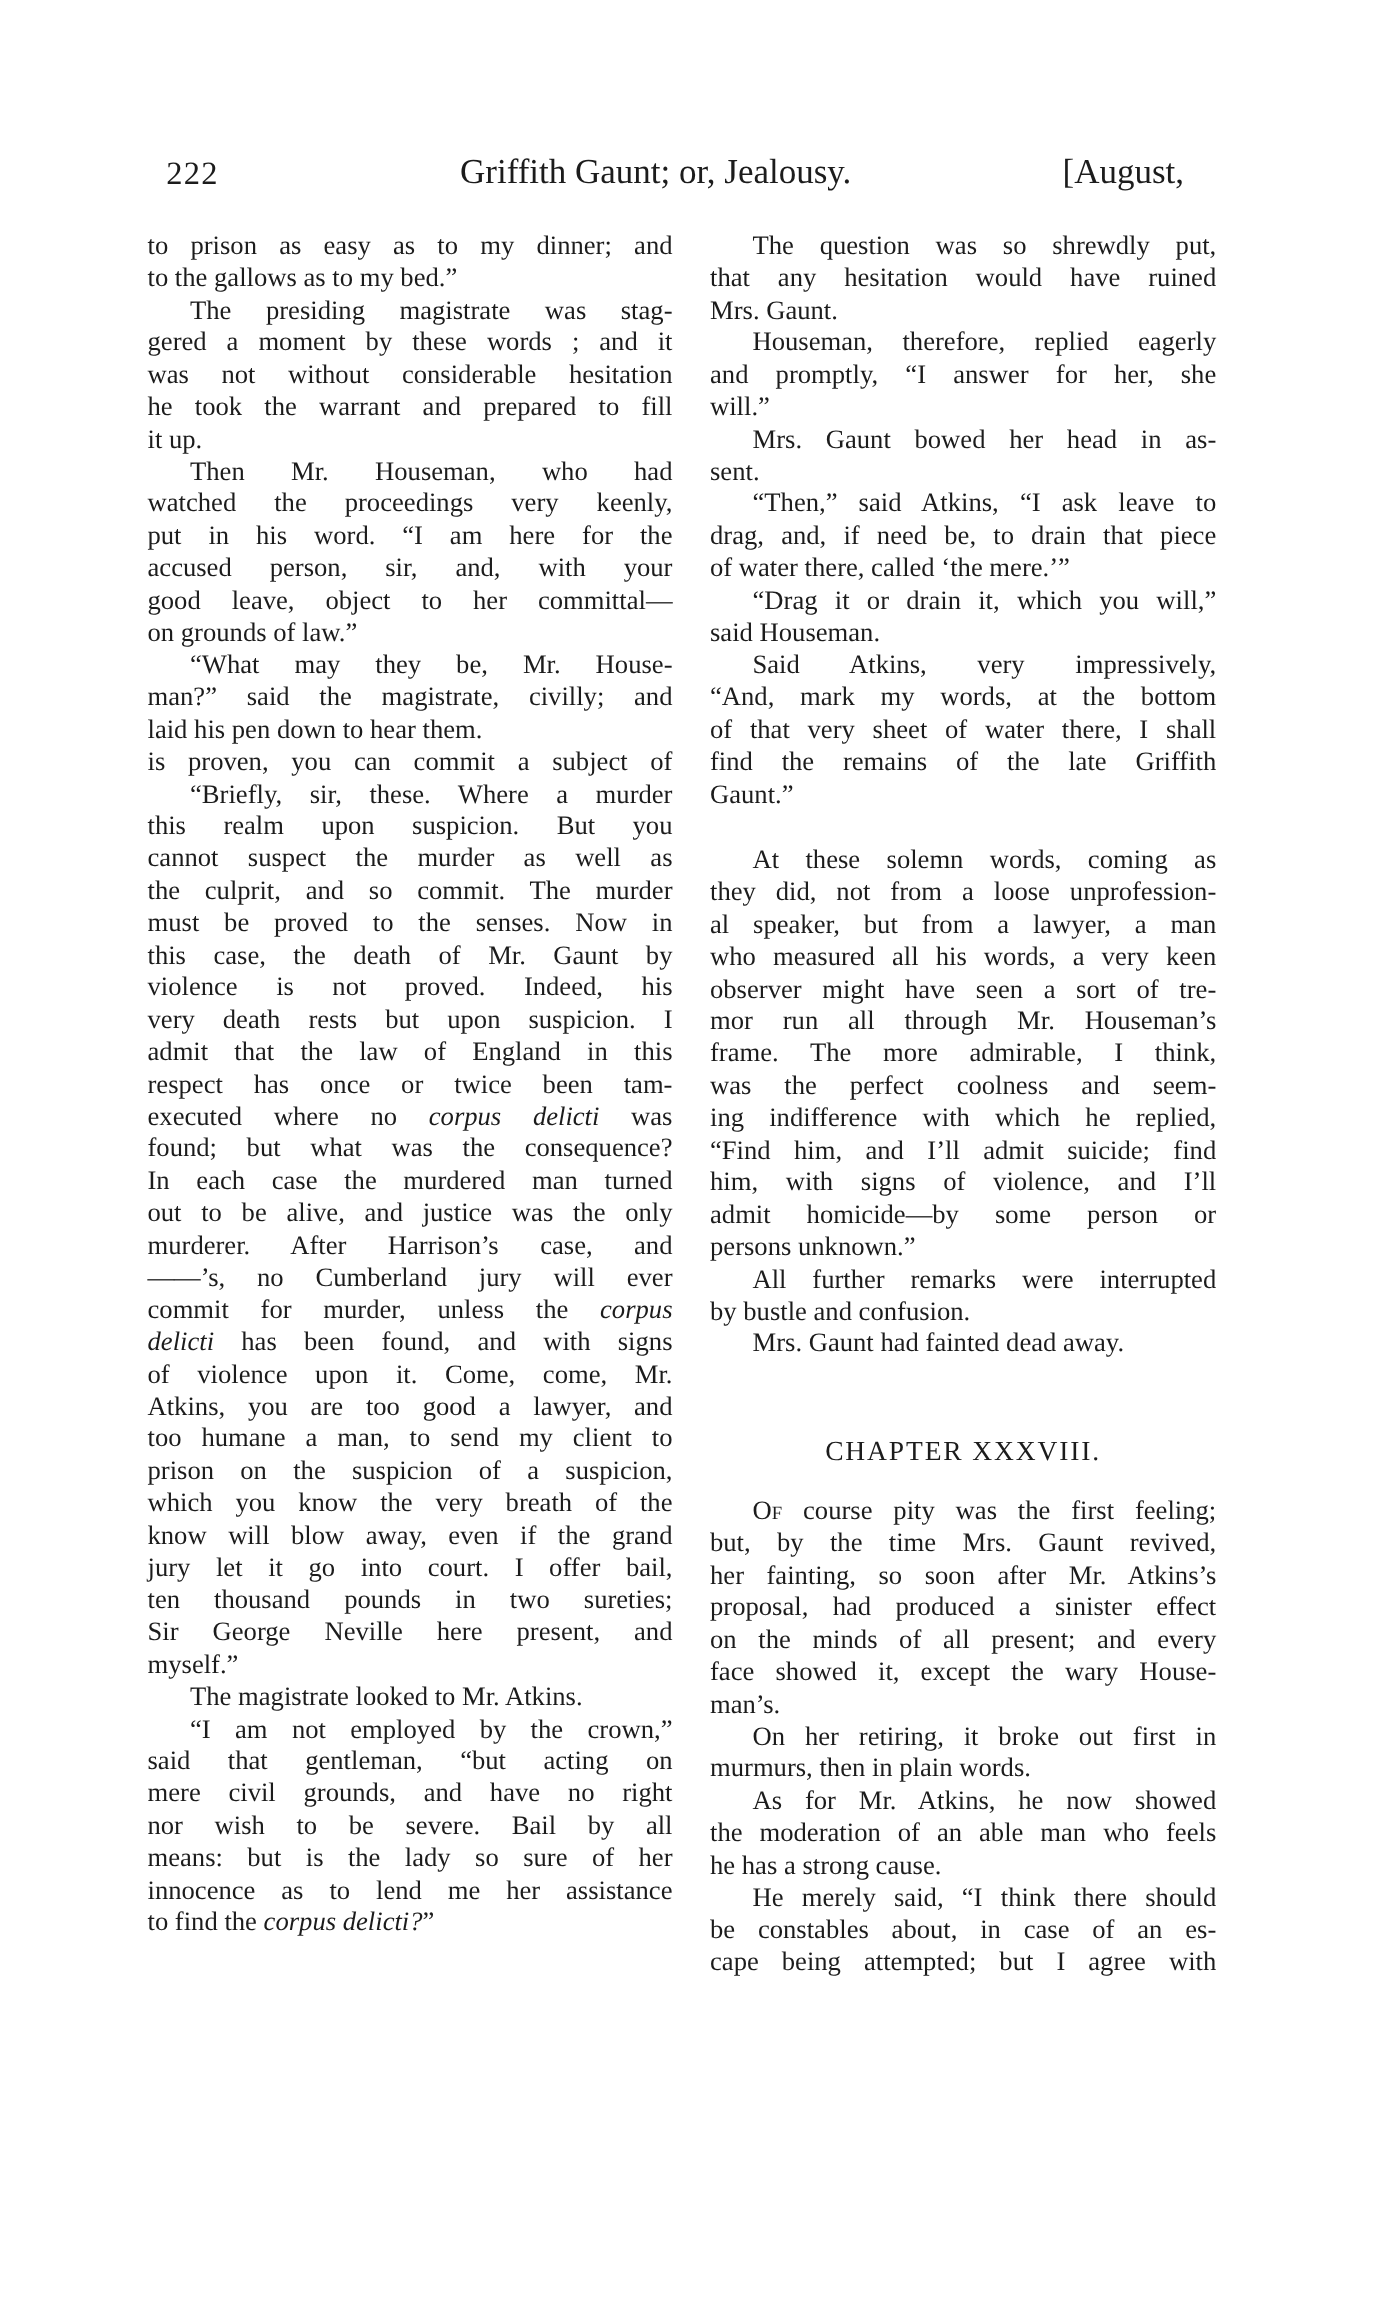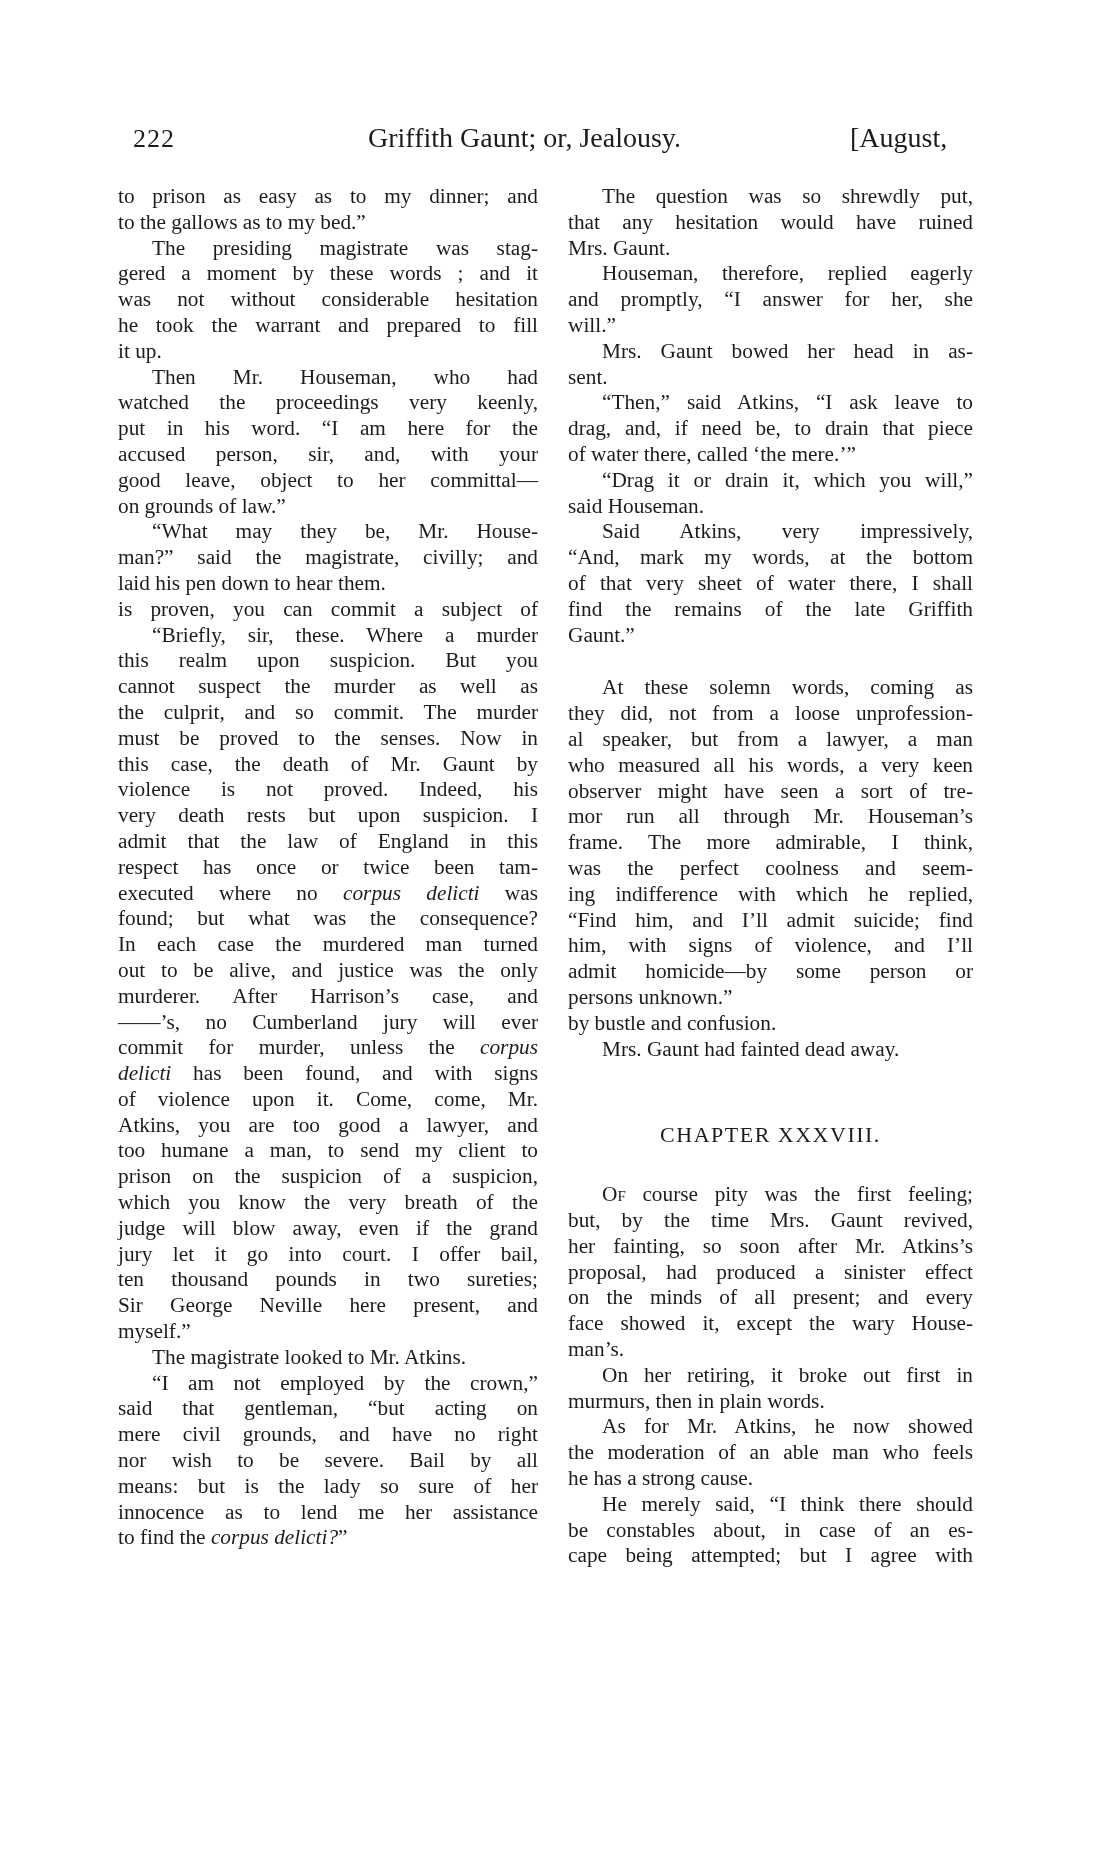--- a/index.html
+++ b/index.html
@@ -11,21 +11,21 @@
   .month { position:absolute; left:850px; top:-2px; font-size:28px; }
   .col { position:absolute; top:184px; }
   .col.left { left:118px; width:420px; }
   .col.right { left:568px; width:405px; }
   .line { height:25.8px; line-height:25.8px; font-size:21.3px; white-space:nowrap;
           text-align:justify; text-align-last:justify; }
   .line.last { text-align-last:left; }
   .line.indent { padding-left:34px; }
   .line.gap { margin-top:27px; }
   .chapter { font-size:22px; letter-spacing:1.5px; text-align:center; height:26px;
-             line-height:26px; margin-top:60px; margin-bottom:34px; }
+             line-height:26px; margin-top:60px; margin-bottom:22px; }
   .sc { font-variant:small-caps; }
   i { font-style:italic; }
 </style>
 </head>
 <body>
 
 <div class="header">
   <span class="pageno">222</span>
   <span class="running">Griffith Gaunt; or, Jealousy.</span>
   <span class="month">[August,</span>
@@ -65,21 +65,21 @@
     <div class="line">out to be alive, and justice was the only</div>
     <div class="line">murderer. After Harrison’s case, and</div>
     <div class="line">——’s, no Cumberland jury will ever</div>
     <div class="line">commit for murder, unless the <i>corpus</i></div>
     <div class="line"><i>delicti</i> has been found, and with signs</div>
     <div class="line">of violence upon it. Come, come, Mr.</div>
     <div class="line">Atkins, you are too good a lawyer, and</div>
     <div class="line">too humane a man, to send my client to</div>
     <div class="line">prison on the suspicion of a suspicion,</div>
     <div class="line">which you know the very breath of the</div>
-    <div class="line">judge will blow away, even if the grand</div>
+    <div class="line">know will blow away, even if the grand</div>
     <div class="line">jury let it go into court. I offer bail,</div>
     <div class="line">ten thousand pounds in two sureties;</div>
     <div class="line">Sir George Neville here present, and</div>
     <div class="line last">myself.”</div>
     <div class="line indent last">The magistrate looked to Mr. Atkins.</div>
     <div class="line indent">“I am not employed by the crown,”</div>
     <div class="line">said that gentleman, “but acting on</div>
     <div class="line">mere civil grounds, and have no right</div>
     <div class="line">nor wish to be severe. Bail by all</div>
     <div class="line">means: but is the lady so sure of her</div>
@@ -113,20 +113,21 @@
       <div class="line">who measured all his words, a very keen</div>
       <div class="line">observer might have seen a sort of tre-</div>
       <div class="line">mor run all through Mr. Houseman’s</div>
       <div class="line">frame. The more admirable, I think,</div>
       <div class="line">was the perfect coolness and seem-</div>
       <div class="line">ing indifference with which he replied,</div>
       <div class="line">“Find him, and I’ll admit suicide; find</div>
       <div class="line">him, with signs of violence, and I’ll</div>
       <div class="line">admit homicide—by some person or</div>
       <div class="line last">persons unknown.”</div>
+      <div class="line indent">All further remarks were interrupted</div>
       <div class="line last">by bustle and confusion.</div>
       <div class="line indent last">Mrs. Gaunt had fainted dead away.</div>
     </div>
   <div class="chapter">CHAPTER XXXVIII.</div>
   <div id="col-right-bottom">
       <div class="line indent"><span class="sc">Of</span> course pity was the first feeling;</div>
       <div class="line">but, by the time Mrs. Gaunt revived,</div>
       <div class="line">her fainting, so soon after Mr. Atkins’s</div>
       <div class="line">proposal, had produced a sinister effect</div>
       <div class="line">on the minds of all present; and every</div>

